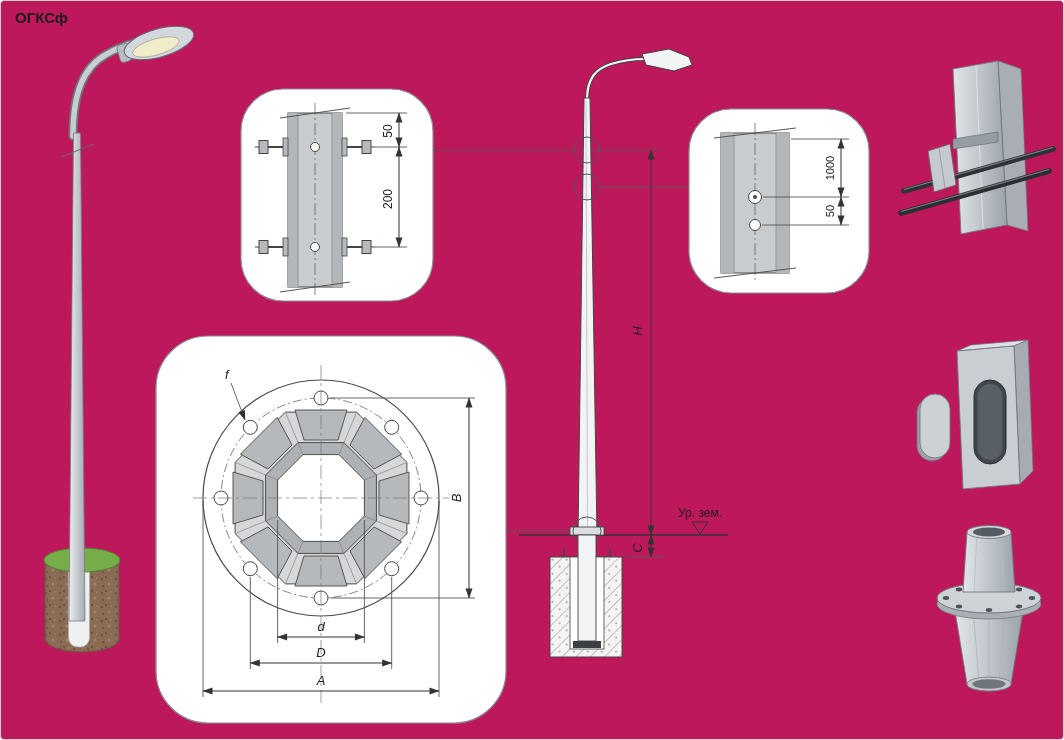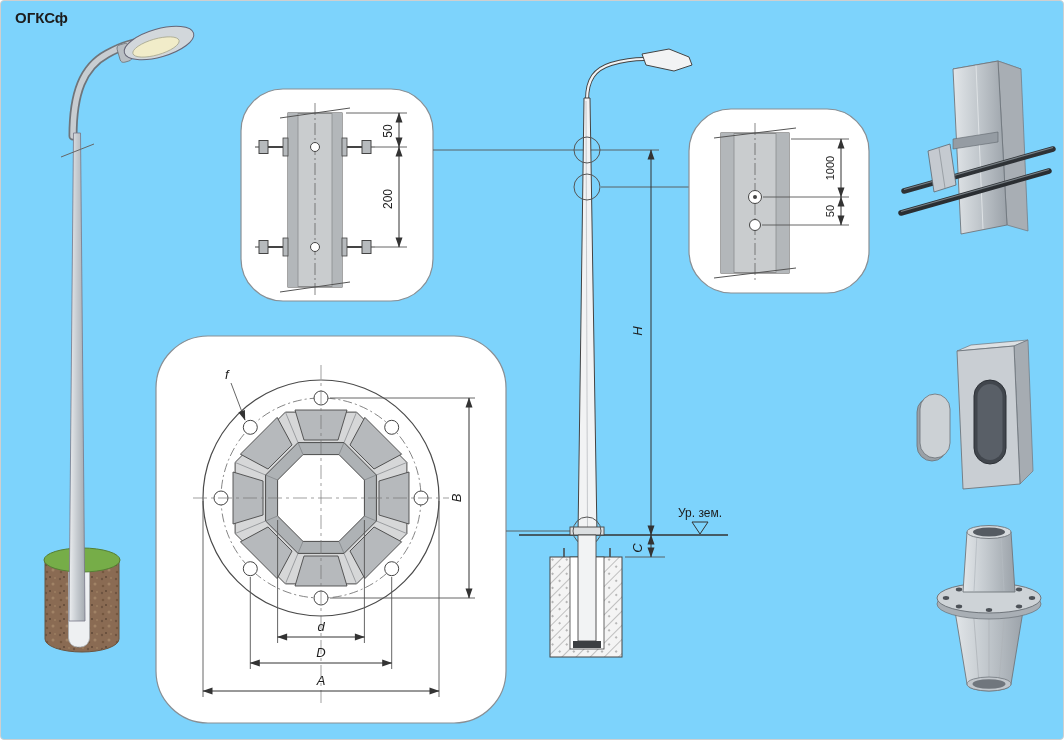--- a/index.html
+++ b/index.html
@@ -1,16 +1,16 @@
 <!DOCTYPE html>
 <html><head>
 <meta charset="utf-8">
 <style>
   html,body{margin:0;padding:0;background:#ffffff;}
-  .page{width:1064px;height:740px;position:relative;background:#7dd3fc;border:1px solid #cfcfcf;border-radius:4px;box-sizing:border-box;overflow:hidden;}
+  .page{width:1064px;height:740px;position:relative;background:#be185d;border:1px solid #cfcfcf;border-radius:4px;box-sizing:border-box;overflow:hidden;}
   svg{display:block;}
   text{font-family:"Liberation Sans","DejaVu Sans",sans-serif;fill:#1c1c1c;}
   .t-title{font-size:15px;font-weight:bold;}
   .t-num{font-size:12px;}
   .t-num-s{font-size:11px;}
   .t-letter{font-size:13px;font-style:italic;}
   .t-ground{font-size:12px;}
   .thin{stroke:#555;stroke-width:0.9;fill:none;}
   .dimline{stroke:#333;stroke-width:1;fill:none;}
 </style>

